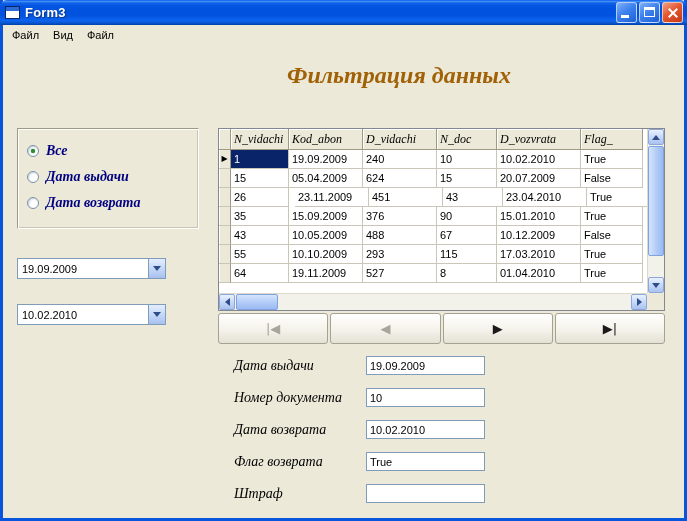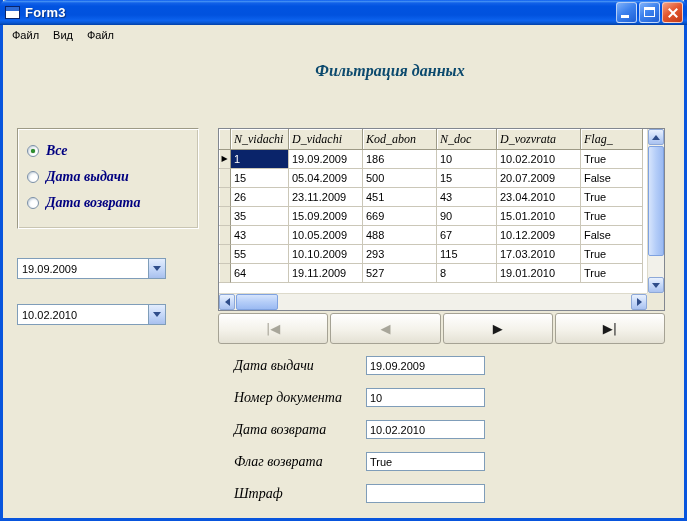--- a/index.html
+++ b/index.html
@@ -46,23 +46,23 @@
   
   .menubar {
     position:absolute; top:25px; left:0; right:0; height:20px;
     background:#ECE9D8; display:flex; align-items:center; padding-left:2px;
     font-size:11px; color:#000; border-bottom:1px solid #ECE9D8;
   }
   .menu-item { padding:2px 7px; }
 
   
   .page-title {
-    position:absolute; top:62px; left:387px; transform:translateX(-50%);
+    position:absolute; top:62px; left:396px; transform:translateX(-50%);
     font-family:"Liberation Serif", serif; font-style:italic; font-weight:bold;
-    font-size:16px; color:#0c4a6e; white-space:nowrap;
+    font-size:24px; color:#a16207; white-space:nowrap;
   }
 
   
   .filter-group {
     position:absolute; left:14px; top:128px; width:182px; height:101px;
     border:1px solid; border-color:#9D9A86 #FFFFFF #FFFFFF #9D9A86;
     box-shadow:inset 1px 1px 0 #FFFFFF, inset -1px -1px 0 #C9C5B2;
     padding:13px 0 0 9px;
   }
   .radio-row { display:flex; align-items:center; gap:7px; margin-bottom:9px; height:17px; }
@@ -233,59 +233,59 @@
     <span class="combo-btn">
         <span class="tri-down"></span>
       </span>
   </div>
 
   <div class="grid">
     <div class="grid-content">
       <div class="grid-header">
           <div class="gh-cell ind"></div>
           <div class="gh-cell" style="width: 58px;">N_vidachi</div>
+          <div class="gh-cell" style="width: 74px;">Kod_abon</div>
           <div class="gh-cell" style="width: 74px;">D_vidachi</div>
-          <div class="gh-cell" style="width: 74px;">Kod_abon</div>
           <div class="gh-cell" style="width: 60px;">N_doc</div>
           <div class="gh-cell" style="width: 84px;">D_vozvrata</div>
           <div class="gh-cell" style="width: 62px; font-family: Liberation Serif, serif;">Flag_</div>
         </div>
       <div>
           <div class="g-row">
             <div class="g-cell ind">▶</div>
             <div class="g-cell sel" style="width: 58px;">1</div>
             <div class="g-cell" style="width: 74px;">19.09.2009</div>
-            <div class="g-cell" style="width: 74px;">186</div>
+            <div class="g-cell" style="width: 74px;">240</div>
             <div class="g-cell" style="width: 60px;">10</div>
             <div class="g-cell" style="width: 84px;">10.02.2010</div>
             <div class="g-cell" style="width: 62px;">True</div>
           </div>
           <div class="g-row">
             <div class="g-cell ind"></div>
             <div class="g-cell" style="width: 58px;">15</div>
             <div class="g-cell" style="width: 74px;">05.04.2009</div>
-            <div class="g-cell" style="width: 74px;">500</div>
+            <div class="g-cell" style="width: 74px;">624</div>
             <div class="g-cell" style="width: 60px;">15</div>
             <div class="g-cell" style="width: 84px;">20.07.2009</div>
             <div class="g-cell" style="width: 62px;">False</div>
           </div>
           <div class="g-row">
             <div class="g-cell ind"></div>
             <div class="g-cell" style="width: 58px;">26</div>
-            <div class="g-cell" style="width: 74px;">23.11.2009</div>
+            <div class="g-cell" style="width: 74px; margin-left: 6px;">23.11.2009</div>
             <div class="g-cell" style="width: 74px;">451</div>
             <div class="g-cell" style="width: 60px;">43</div>
             <div class="g-cell" style="width: 84px;">23.04.2010</div>
             <div class="g-cell" style="width: 62px;">True</div>
           </div>
           <div class="g-row">
             <div class="g-cell ind"></div>
             <div class="g-cell" style="width: 58px;">35</div>
             <div class="g-cell" style="width: 74px;">15.09.2009</div>
-            <div class="g-cell" style="width: 74px;">669</div>
+            <div class="g-cell" style="width: 74px;">376</div>
             <div class="g-cell" style="width: 60px;">90</div>
             <div class="g-cell" style="width: 84px;">15.01.2010</div>
             <div class="g-cell" style="width: 62px;">True</div>
           </div>
           <div class="g-row">
             <div class="g-cell ind"></div>
             <div class="g-cell" style="width: 58px;">43</div>
             <div class="g-cell" style="width: 74px;">10.05.2009</div>
             <div class="g-cell" style="width: 74px;">488</div>
             <div class="g-cell" style="width: 60px;">67</div>
@@ -300,21 +300,21 @@
             <div class="g-cell" style="width: 60px;">115</div>
             <div class="g-cell" style="width: 84px;">17.03.2010</div>
             <div class="g-cell" style="width: 62px;">True</div>
           </div>
           <div class="g-row">
             <div class="g-cell ind"></div>
             <div class="g-cell" style="width: 58px;">64</div>
             <div class="g-cell" style="width: 74px;">19.11.2009</div>
             <div class="g-cell" style="width: 74px;">527</div>
             <div class="g-cell" style="width: 60px;">8</div>
-            <div class="g-cell" style="width: 84px;">19.01.2010</div>
+            <div class="g-cell" style="width: 84px;">01.04.2010</div>
             <div class="g-cell" style="width: 62px;">True</div>
           </div>
         </div>
     </div>
     <div class="vscroll">
       <span class="sb-btn sb-up">
           <span class="tri-up"></span>
         </span>
       <span class="v-thumb"></span>
       <span class="sb-btn sb-down">

